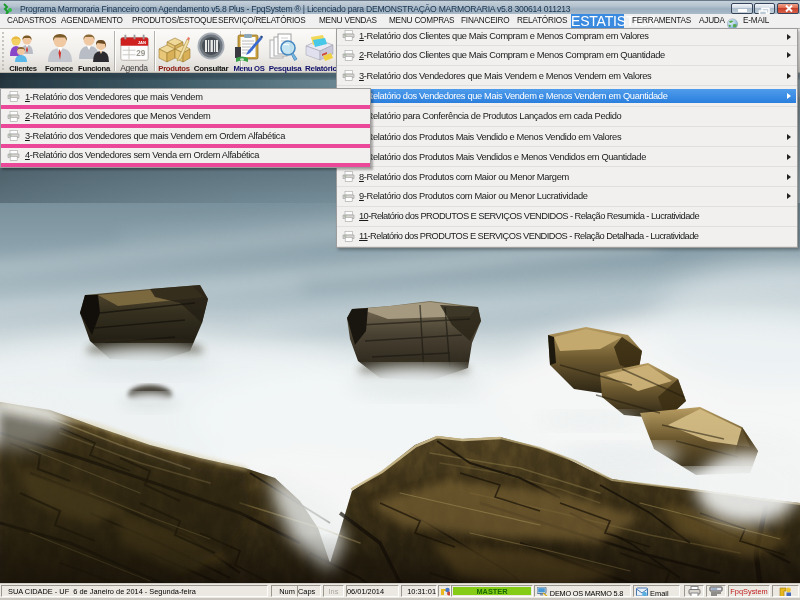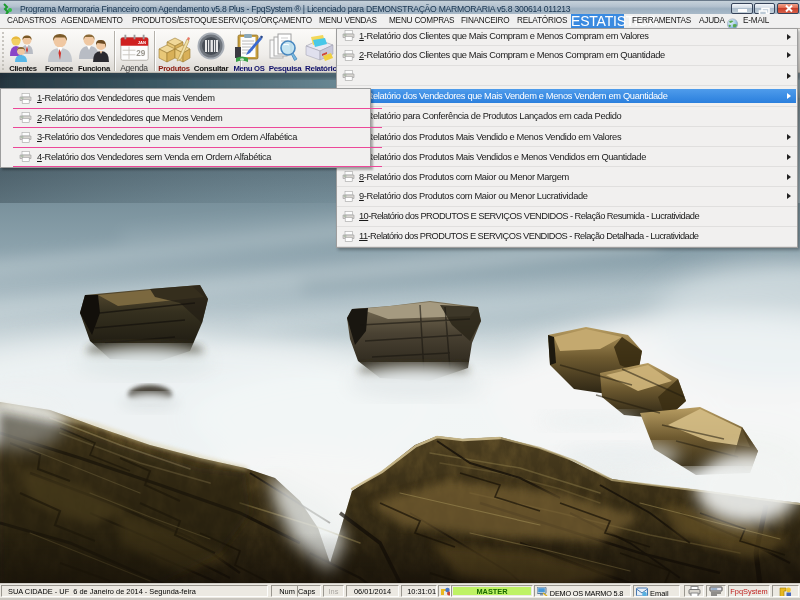--- a/index.html
+++ b/index.html
@@ -27,21 +27,21 @@
     background:#f1f0ef; border:1px solid #9d9d9d; box-shadow:2px 2px 3px rgba(0,0,0,0.30); }
   .mm-item { position:absolute; left:0; width:460px; border-bottom:1px solid #e0dfde; }
   .mm-text { position:absolute; left:22px; top:50%; transform:translateY(-50%); font-size:9.3px; color:#1a1a1a;
     letter-spacing:-0.35px; white-space:nowrap; }
   .mm-hl { position:absolute; left:1px; right:1px; top:3px; bottom:2.5px;
     background:linear-gradient(#4f9ceb, #2a7fdd); }
   .arrow { position:absolute; right:6px; top:50%; transform:translateY(-50%); width:0; height:0;
     border-left:4px solid #222; border-top:3.5px solid transparent; border-bottom:3.5px solid transparent; }
   #submenu { position:absolute; left:0px; top:88px; width:371px; height:80px;
     background:#f1f0ef; border:1px solid #9d9d9d; box-shadow:2px 2px 2px rgba(0,0,0,0.30); }
-  .sm-item { position:absolute; left:12px; width:369px; height:20px; border-bottom:1px solid #ec4899; }
+  .sm-item { position:absolute; left:0; width:369px; height:20px; border-bottom:4px solid #ec4899; }
   svg.mp { position:absolute; left:5px; top:50%; margin-top:-5.5px; }
   .sm-item svg.mp { left:6px; }
   .mm-text u { text-decoration-thickness:0.6px; text-underline-offset:1.2px; }
   #statusbar { position:absolute; left:0; top:583px; width:800px; height:15px; background:#ece9e2;
     border-top:1px solid #cfccc5; font-size:7.6px; color:#000; }
   .sp { position:absolute; top:1px; height:12px; border:1px solid; border-color:#9a978f #fdfdfc #fdfdfc #9a978f;
     background:#ece9e2; line-height:11px; white-space:nowrap; overflow:hidden; font-size:7.4px;}
   #bottomstrip { position:absolute; left:0; top:598px; width:800px; height:2px; background:#c9c6bf; }
 </style>
 </head>
@@ -263,21 +263,21 @@
   <div class="winbtn" id="btn-close">
       <svg width="22" height="9" viewBox="0 0 22 9" style="position:absolute;top:0;left:0">
         <path d="M8 1.5 L14 7.5 M14 1.5 L8 7.5" stroke="#fff" stroke-width="2"></path>
       </svg>
     </div>
 </div>
 <div id="menubar">
   <span class="mitem" style="left:7px">CADASTROS</span>
   <span class="mitem" style="left:61px">AGENDAMENTO</span>
   <span class="mitem" style="left:132px">PRODUTOS/ESTOQUE</span>
-  <span class="mitem" style="left:218px">SERVIÇOS/ORÇAMENTO</span>
+  <span class="mitem" style="left:218px">SERVIÇO/RELATÓRIOS</span>
   <span class="mitem" style="left:319px">MENU VENDAS</span>
   <span class="mitem" style="left:389px">MENU COMPRAS</span>
   <span class="mitem" style="left:461px">FINANCEIRO</span>
   <span class="mitem" style="left:517px">RELATÓRIOS</span>
   <div id="m-est">ESTATISTICA</div>
   <span class="mitem" style="left:632px">FERRAMENTAS</span>
   <span class="mitem" style="left:699px">AJUDA</span>
   <svg class="mitem" style="left:727px;top:3px" width="12" height="11" viewBox="0 0 12 11">
       <defs>
         <radialGradient id="glb" cx="0.35" cy="0.3" r="0.9">
@@ -451,20 +451,21 @@
       <div class="mm-text"><u>2</u>-Relatório dos Clientes que Mais Compram e Menos Compram em Quantidade</div>
       <div class="arrow"></div>
     </div>
   <div class="mm-item" style="top:37px;height:20px">
       <svg class="mp" width="13" height="11" viewBox="0 0 13 11">
         <rect x="3" y="0.5" width="7.5" height="3.5" fill="#fdfdfd" stroke="#a8a8a8" stroke-width="0.6"></rect>
         <path d="M1 4 L12 4 L12 7.5 L1 7.5 Z" fill="#d8d5d0" stroke="#9a9a9a" stroke-width="0.6"></path>
         <rect x="1.8" y="4.6" width="2.6" height="0.9" fill="#8aa88a"></rect>
         <rect x="3.2" y="6.5" width="7" height="4" fill="#fefefe" stroke="#a0a0a0" stroke-width="0.6"></rect>
       </svg>
+      <div class="mm-text"><u>3</u>-Relatório dos Vendedores que Mais Vendem e Menos Vendem em Valores</div>
       <div class="arrow"></div>
     </div>
   <div class="mm-item" style="top:57px;height:20.5px">
       <div class="mm-hl"></div>
       <svg class="mp" width="13" height="11" viewBox="0 0 13 11">
         <rect x="3" y="0.5" width="7.5" height="3.5" fill="#fdfdfd" stroke="#a8a8a8" stroke-width="0.6"></rect>
         <path d="M1 4 L12 4 L12 7.5 L1 7.5 Z" fill="#d8d5d0" stroke="#9a9a9a" stroke-width="0.6"></path>
         <rect x="1.8" y="4.6" width="2.6" height="0.9" fill="#8aa88a"></rect>
         <rect x="3.2" y="6.5" width="7" height="4" fill="#fefefe" stroke="#a0a0a0" stroke-width="0.6"></rect>
       </svg>
@@ -575,29 +576,29 @@
         <rect x="3.2" y="6.5" width="7" height="4" fill="#fefefe" stroke="#a0a0a0" stroke-width="0.6"></rect>
       </svg>
       <div class="mm-text" style="left:24px"><u>4</u>-Relatório dos Vendedores sem Venda em Ordem Alfabética</div>
     </div>
 </div>
 <div id="statusbar">
   <div class="sp" style="left:1px;width:267px;padding-left:6px">SUA CIDADE - UF&nbsp; 6 de Janeiro de 2014 - Segunda-feira</div>
   <div class="sp" style="left:271px;width:32px;text-align:center">Num</div>
   <div class="sp" style="left:297px;width:24px;text-align:left">Caps</div>
   <div class="sp" style="left:323px;width:21px;text-align:center;color:#a8a5a0">Ins</div>
-  <div class="sp" style="left:346px;width:53px;text-align:center">06/01/2014</div>
+  <div class="sp" style="left:346px;width:53px;">06/01/2014</div>
   <div class="sp" style="left:401px;width:36px;text-align:right">10:31:01</div>
   <div class="sp" style="left:438px;width:13px"><svg width="11" height="10" style="margin:1px 0 0 1px" viewBox="0 0 11 10">
         <path d="M1 2 L6 2 L6 4 L4 4 L4 8 L1 8 Z" fill="#e8b820"></path>
         <circle cx="7.5" cy="3" r="2.2" fill="#4878c8"></circle>
         <circle cx="9" cy="6.5" r="2" fill="#c84838"></circle>
       </svg></div>
   <div class="sp" style="left:451px;width:82px">
-      <div style="position:absolute;left:1px;top:1px;right:1px;bottom:1px;background:#bef264;text-align:center;line-height:10px;color:#1a6a00;font-weight:bold">MASTER</div>
+      <div style="position:absolute;left:1px;top:1px;right:1px;bottom:1px;background:#84cc16;text-align:center;line-height:10px;color:#1a6a00;font-weight:bold">MASTER</div>
     </div>
   <div class="sp" style="left:534px;width:97px;font-size:7.3px;letter-spacing:-0.2px"><svg width="11" height="10" style="margin:1px 0 -1px 2px" viewBox="0 0 11 10">
         <rect x="0" y="0" width="9" height="6.5" rx="1" fill="#cdd8e0" stroke="#5a7a9a"></rect>
         <rect x="1.2" y="1.2" width="6.6" height="4" fill="#4898d8"></rect>
         <rect x="3" y="7" width="3" height="1.5" fill="#8a9aa8"></rect>
         <path d="M6 6 L10 9" stroke="#d8b020" stroke-width="1.4"></path>
       </svg> DEMO OS MARMO 5.8</div>
   <div class="sp" style="left:633px;width:47px"><svg width="12" height="10" style="margin:1px 0 -1px 2px" viewBox="0 0 12 10">
         <rect x="0.5" y="1" width="11" height="8" rx="1" fill="#e8f0f8" stroke="#4878b0"></rect>
         <path d="M0.5 2 L6 6 L11.5 2" stroke="#4878b0" fill="none"></path>

